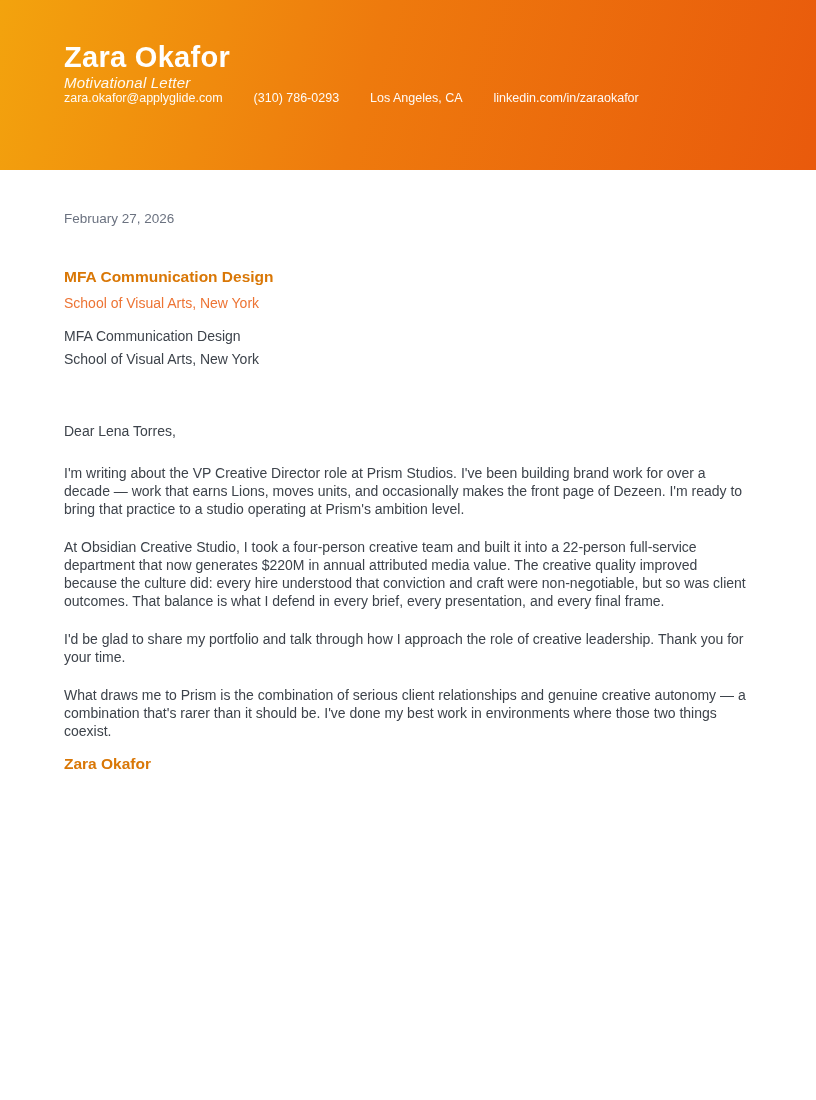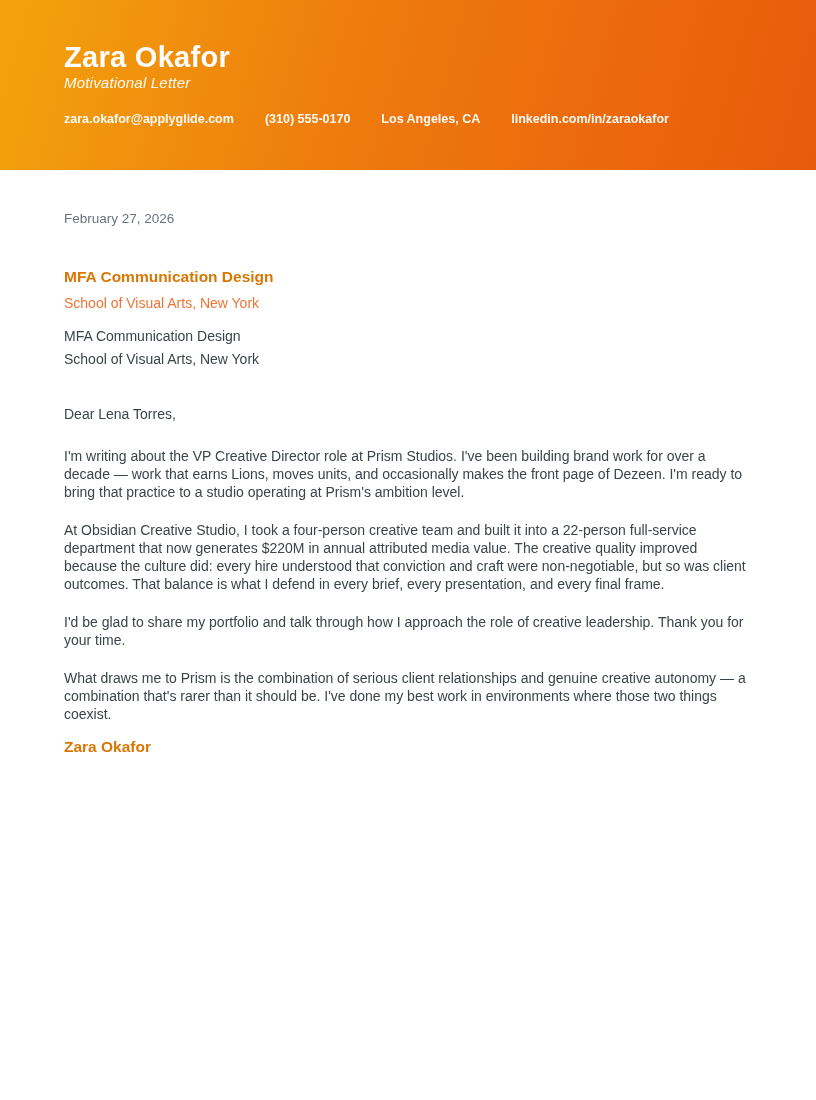--- a/index.html
+++ b/index.html
@@ -28,27 +28,25 @@
     line-height: 1.1;
     color: #ffffff;
   }
   .doc-subtitle {
     font-size: 15px;
     font-style: italic;
     color: rgba(255,255,255,0.95);
     letter-spacing: 0.2px;
   }
   .contact-bar {
-    margin-top: 21px;
     display: flex;
     gap: 31px;
     font-size: 12.5px;
     color: rgba(255,255,255,0.96);
     white-space: nowrap;
-    font-weight: bold;
   }
 
   
   .letter-body {
     padding: 41px 64px 0 64px;
     color: #3d434b;
     font-size: 14px;
   }
   .date-line {
     color: #6b7280;
@@ -68,21 +66,21 @@
   }
   .recipient-contact {
     margin-top: 14px;
     line-height: 23.3px;
   }
   .recipient-contact-name {
     font-weight: bold;
     color: #30363c;
   }
   .salutation {
-    margin-top: 32px;
+    margin-top: 49px;
     line-height: 23.6px;
   }
   .body-paragraph {
     margin-top: 20px;
     line-height: 18px;
     max-width: 704px;
   }
   .closing {
     margin-top: 32px;
     line-height: 23.6px;
@@ -97,21 +95,21 @@
 </head>
 <body>
 
 <div class="page">
 
   <div class="letter-header">
     <div class="applicant-name">Zara Okafor</div>
     <div class="doc-subtitle">Motivational Letter</div>
     <div class="contact-bar">
       <span>zara.okafor@applyglide.com</span>
-      <span>(310) 555-0170</span>
+      <span>(310) 786-0293</span>
       <span>Los Angeles, CA</span>
       <span>linkedin.com/in/zaraokafor</span>
     </div>
   </div>
 
   <div class="letter-body">
     <div class="date-line">February 27, 2026</div>
 
     <div>
       <div class="recipient-program">MFA Communication Design</div>

